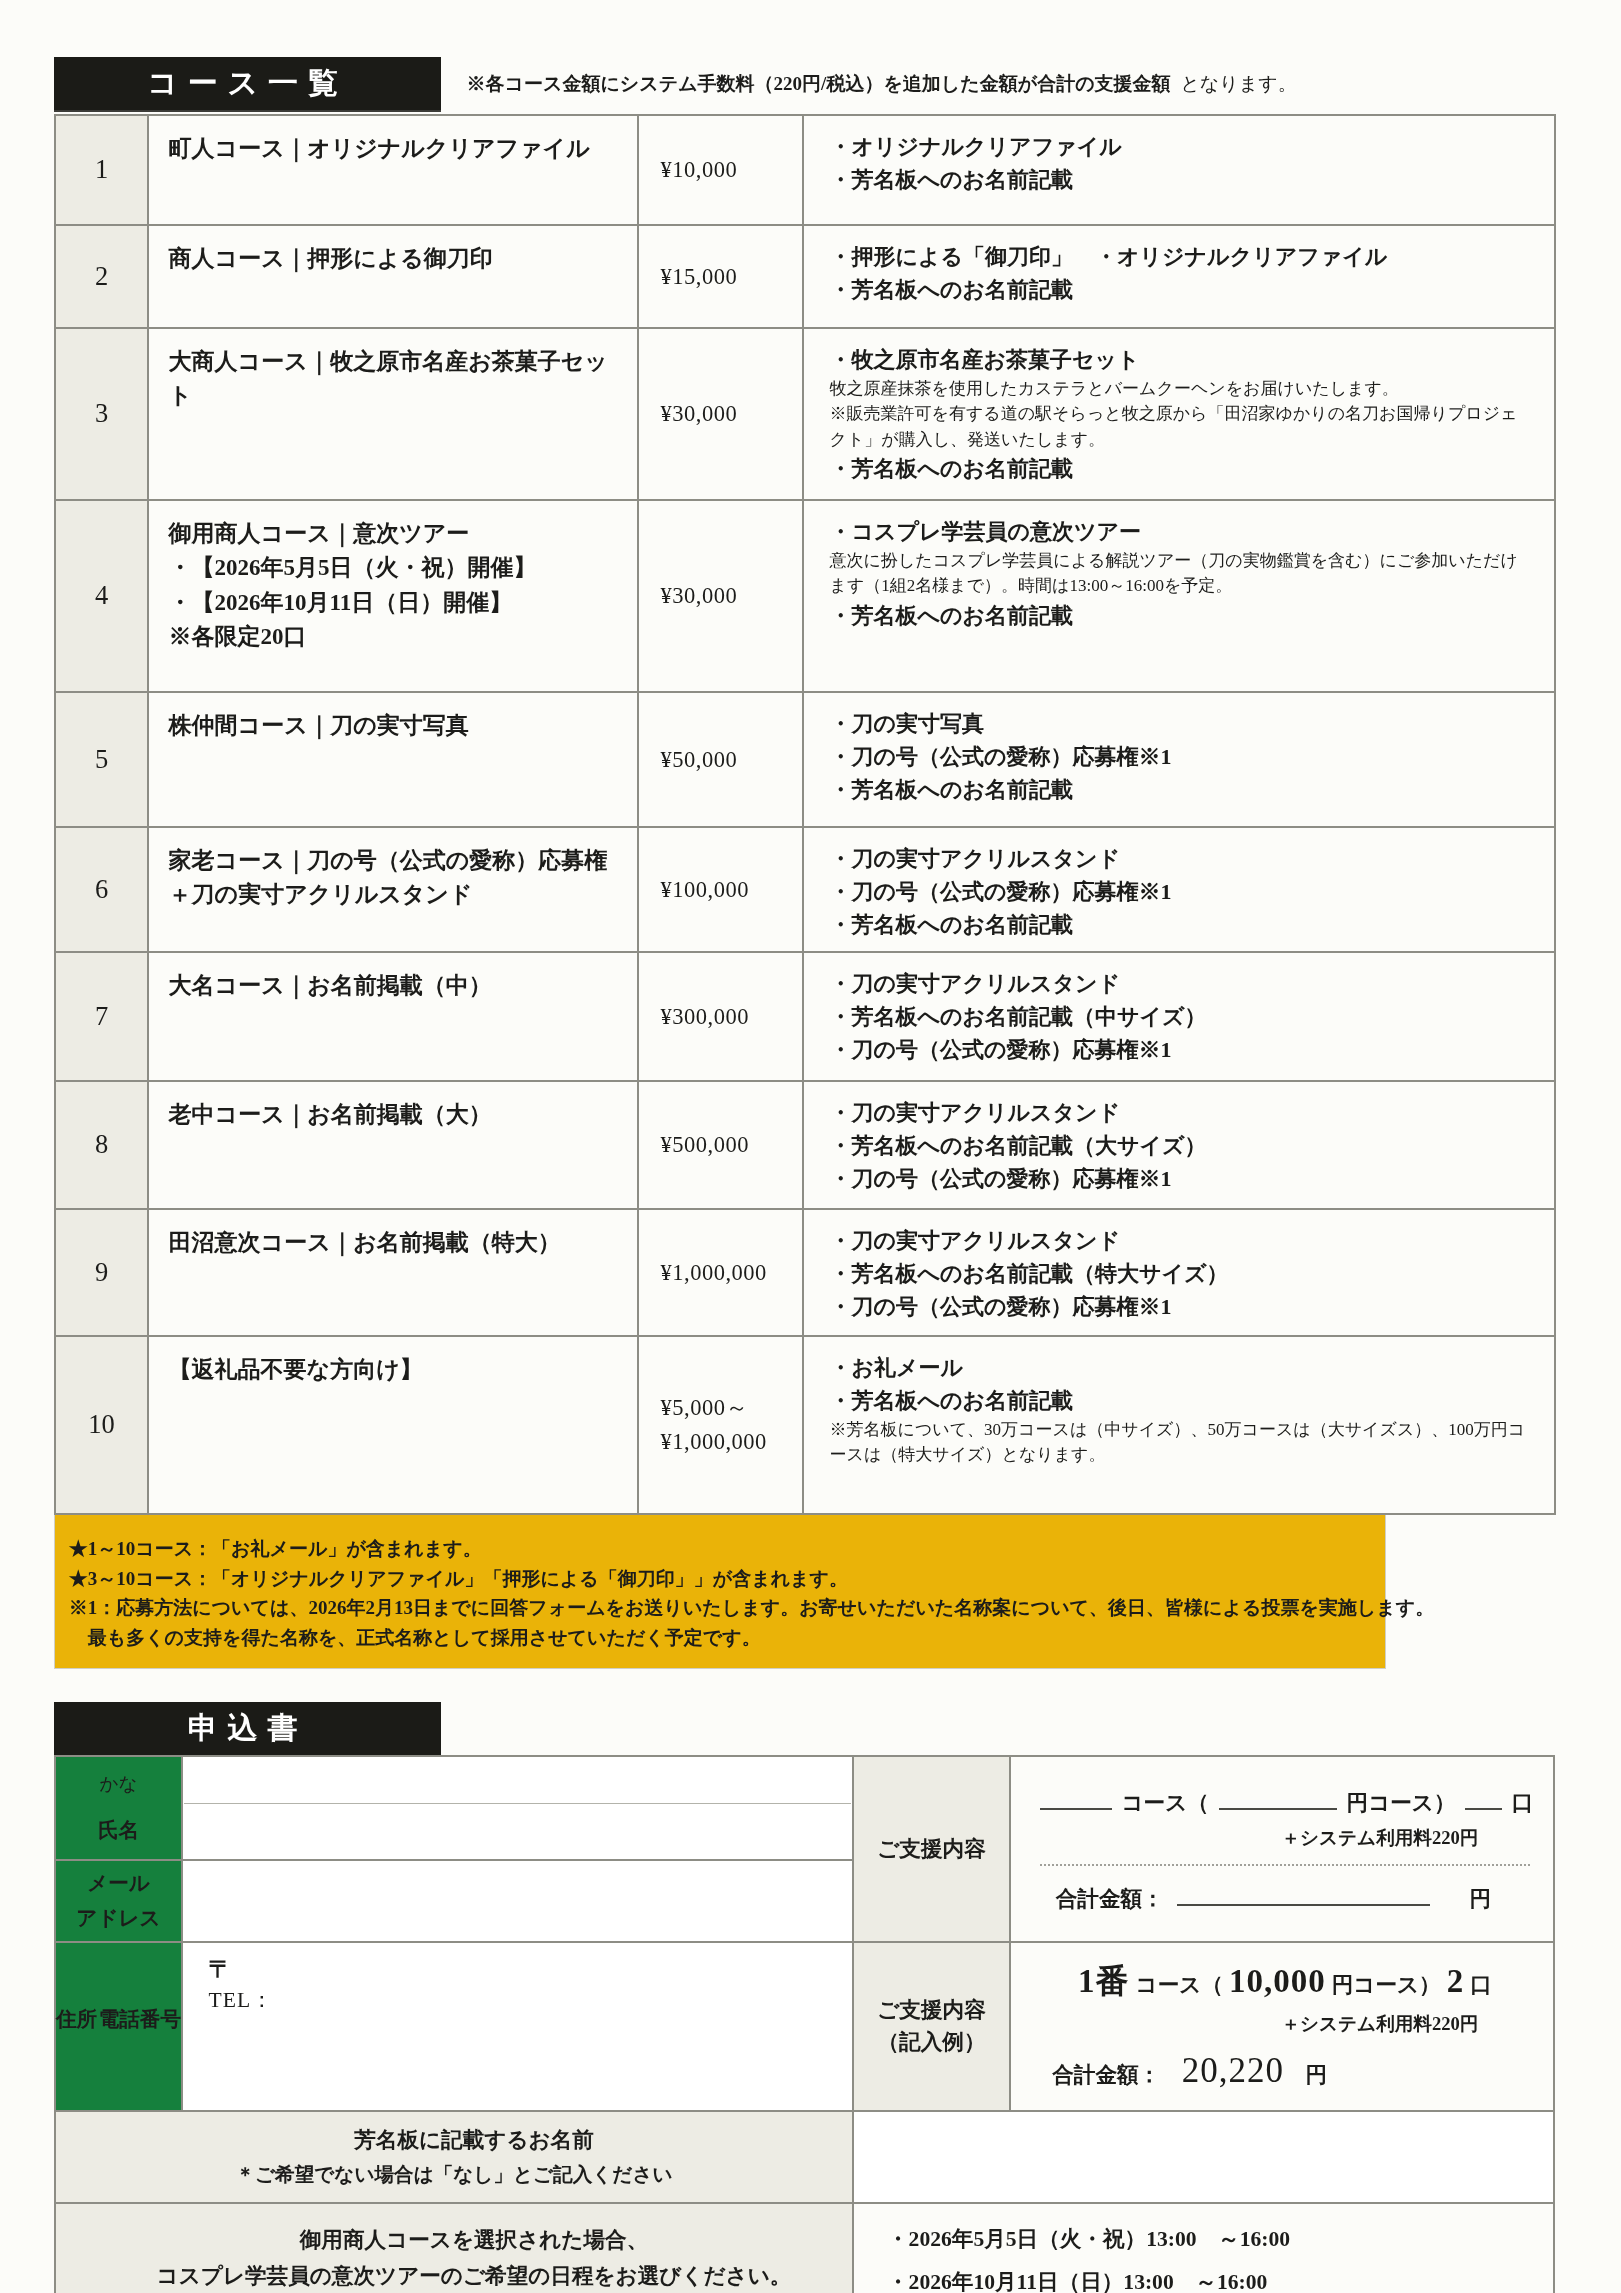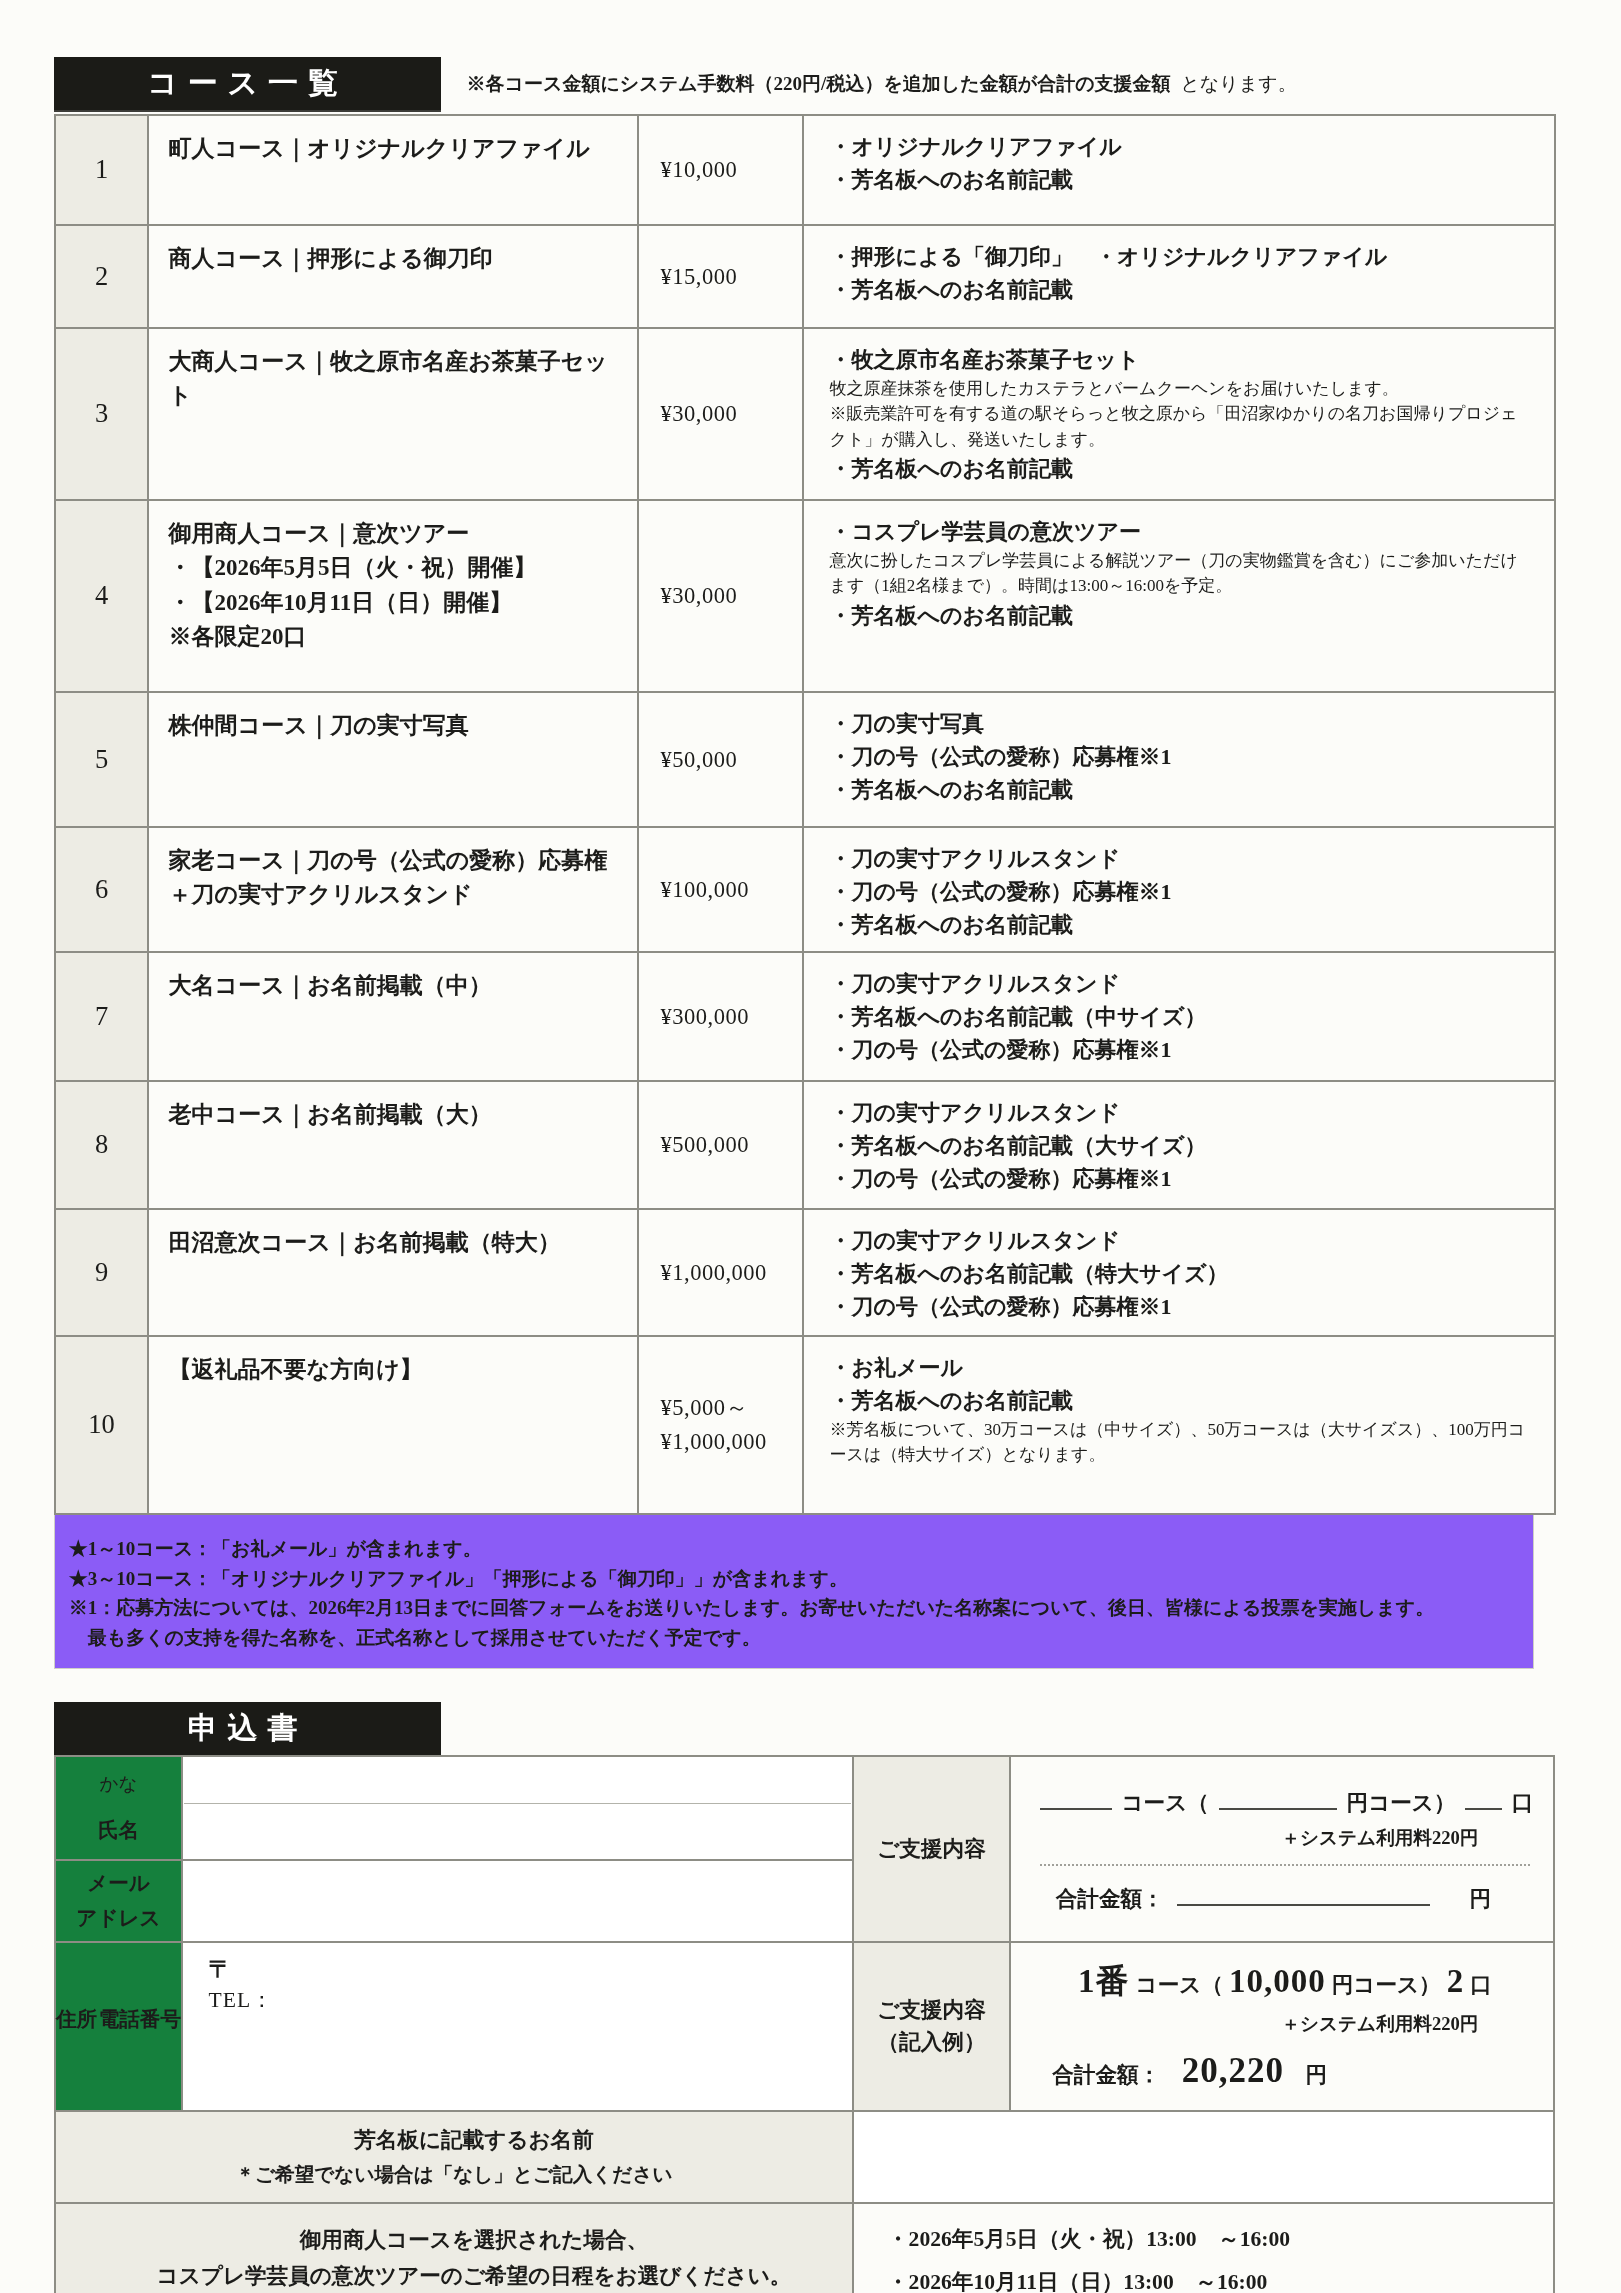--- a/index.html
+++ b/index.html
@@ -52,22 +52,22 @@
   .course-table tr:nth-child(4){height:192px;}
   .course-table tr:nth-child(5){height:135px;}
   .course-table tr:nth-child(6){height:125px;}
   .course-table tr:nth-child(7){height:129px;}
   .course-table tr:nth-child(8){height:128px;}
   .course-table tr:nth-child(9){height:127px;}
   .course-table tr:nth-child(10){height:178px;}
 
   
   .footnotes{
-    background:#8b5cf6;border:1px solid #cfcfc7;border-top:none;
-    width:1480px;box-sizing:border-box;
+    background:#eab308;border:1px solid #cfcfc7;border-top:none;
+    width:1332px;box-sizing:border-box;
     padding:19.6px 13.7px 15.7px 13.7px;
   }
   .footnotes div{font-weight:bold;font-size:19px;line-height:1.55;white-space:nowrap;}
 
   
   .app-bar{margin-top:33px;}
   .app-table{width:1500px;border:2.5px solid #57574f;}
   .app-table td{border:2px solid #8d8d85;vertical-align:top;box-sizing:border-box;}
   td.lab{
     background:#15803d;text-align:center;vertical-align:middle;
@@ -98,21 +98,21 @@
   .sup-fee{text-align:right;padding-right:55px;font-weight:bold;font-size:18.6px;margin-top:7.8px;}
   .dotline{border-top:2px dotted #a0a09a;margin:13.7px 3.9px 11.8px 0;}
   .sup-total{display:flex;align-items:baseline;gap:13.7px;font-weight:bold;font-size:21.6px;
              padding-left:15.7px;white-space:nowrap;}
   .sup-total .yen-end{margin-left:25.5px;}
 
   .ex-content{padding:15.7px 19.6px 9.8px 25.5px;}
   .ex-line1{display:flex;align-items:baseline;gap:6px;justify-content:center;
             font-size:21.6px;font-weight:bold;white-space:nowrap;}
   .big{font-size:33px;font-weight:bold;letter-spacing:1px;}
-  .big2{font-size:35px;font-weight:bold;letter-spacing:1px;}
+  .big2{font-size:35px;font-weight:normal;letter-spacing:1px;}
   .ex-total{display:flex;align-items:baseline;gap:21.6px;font-weight:bold;font-size:21.6px;
             padding-left:15.7px;margin-top:13.7px;white-space:nowrap;}
 
   td.note-cell{background:#edece4;text-align:center;vertical-align:middle;
                font-weight:bold;line-height:1.65;}
   .note-cell .l1{font-size:21.6px;padding-left:40px;}
   .note-cell .l2{font-size:19.6px;}
   .tour-cell{padding:13.7px 9.8px 9.8px 33px;vertical-align:middle !important;}
   .tour-cell div{font-weight:bold;font-size:21.6px;line-height:2.0;white-space:nowrap;}
 </style>

